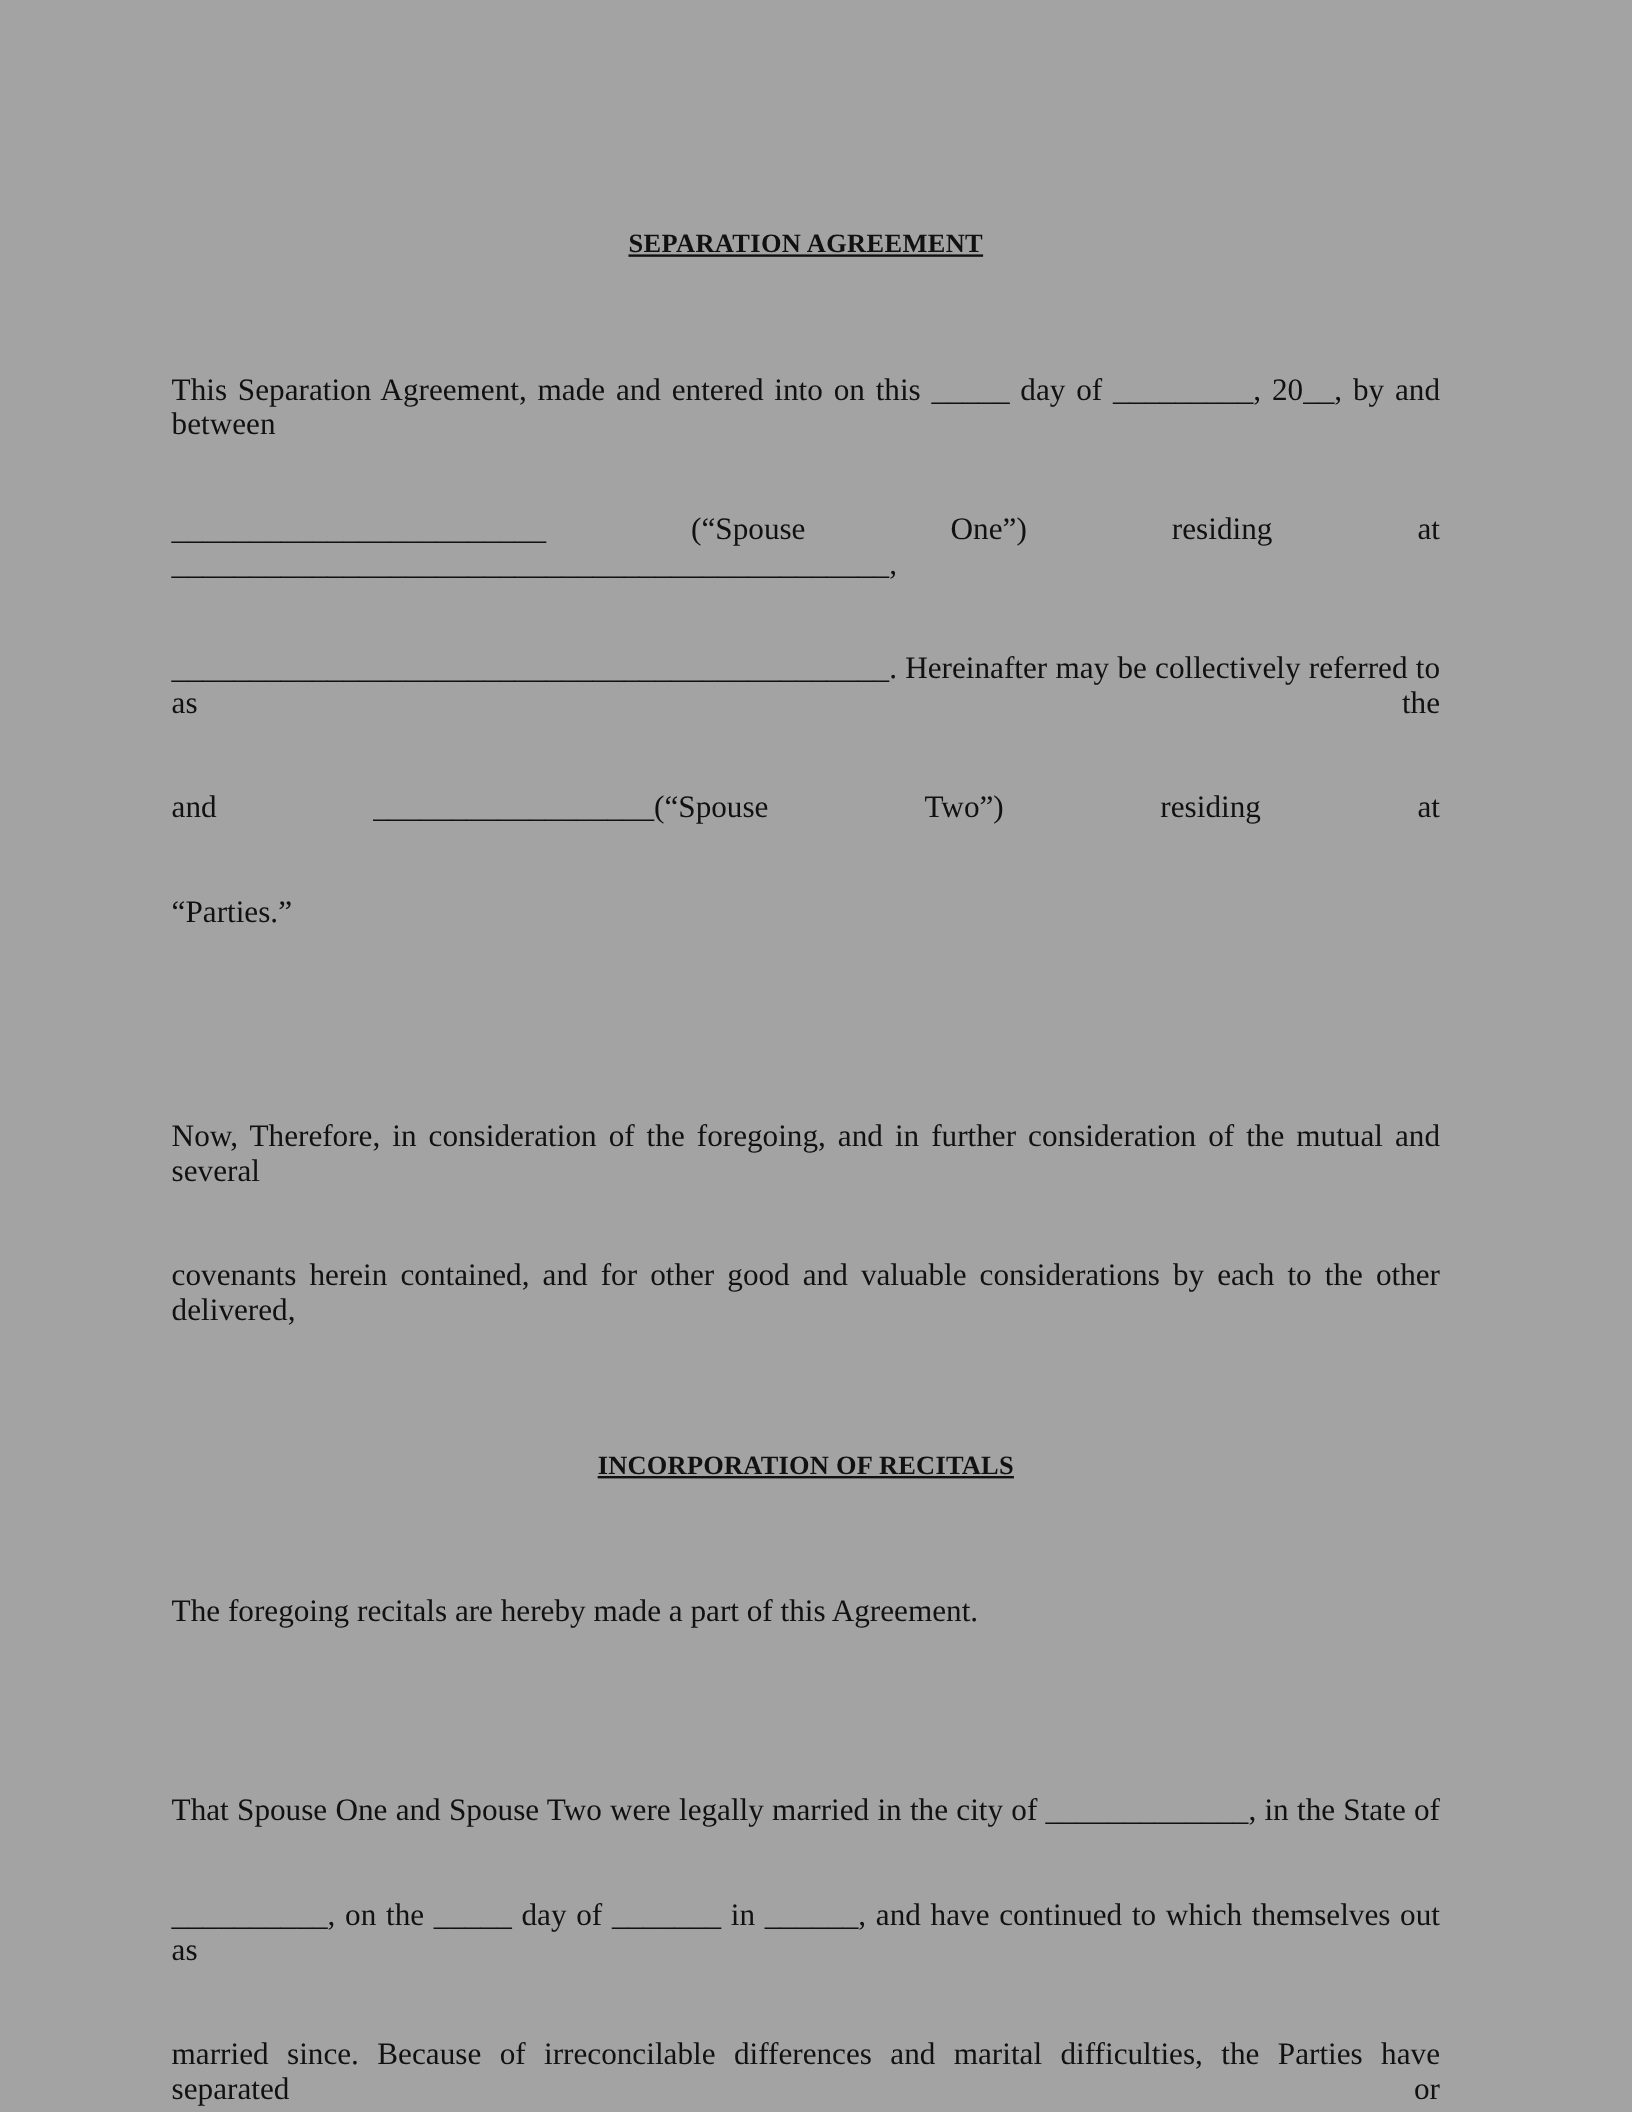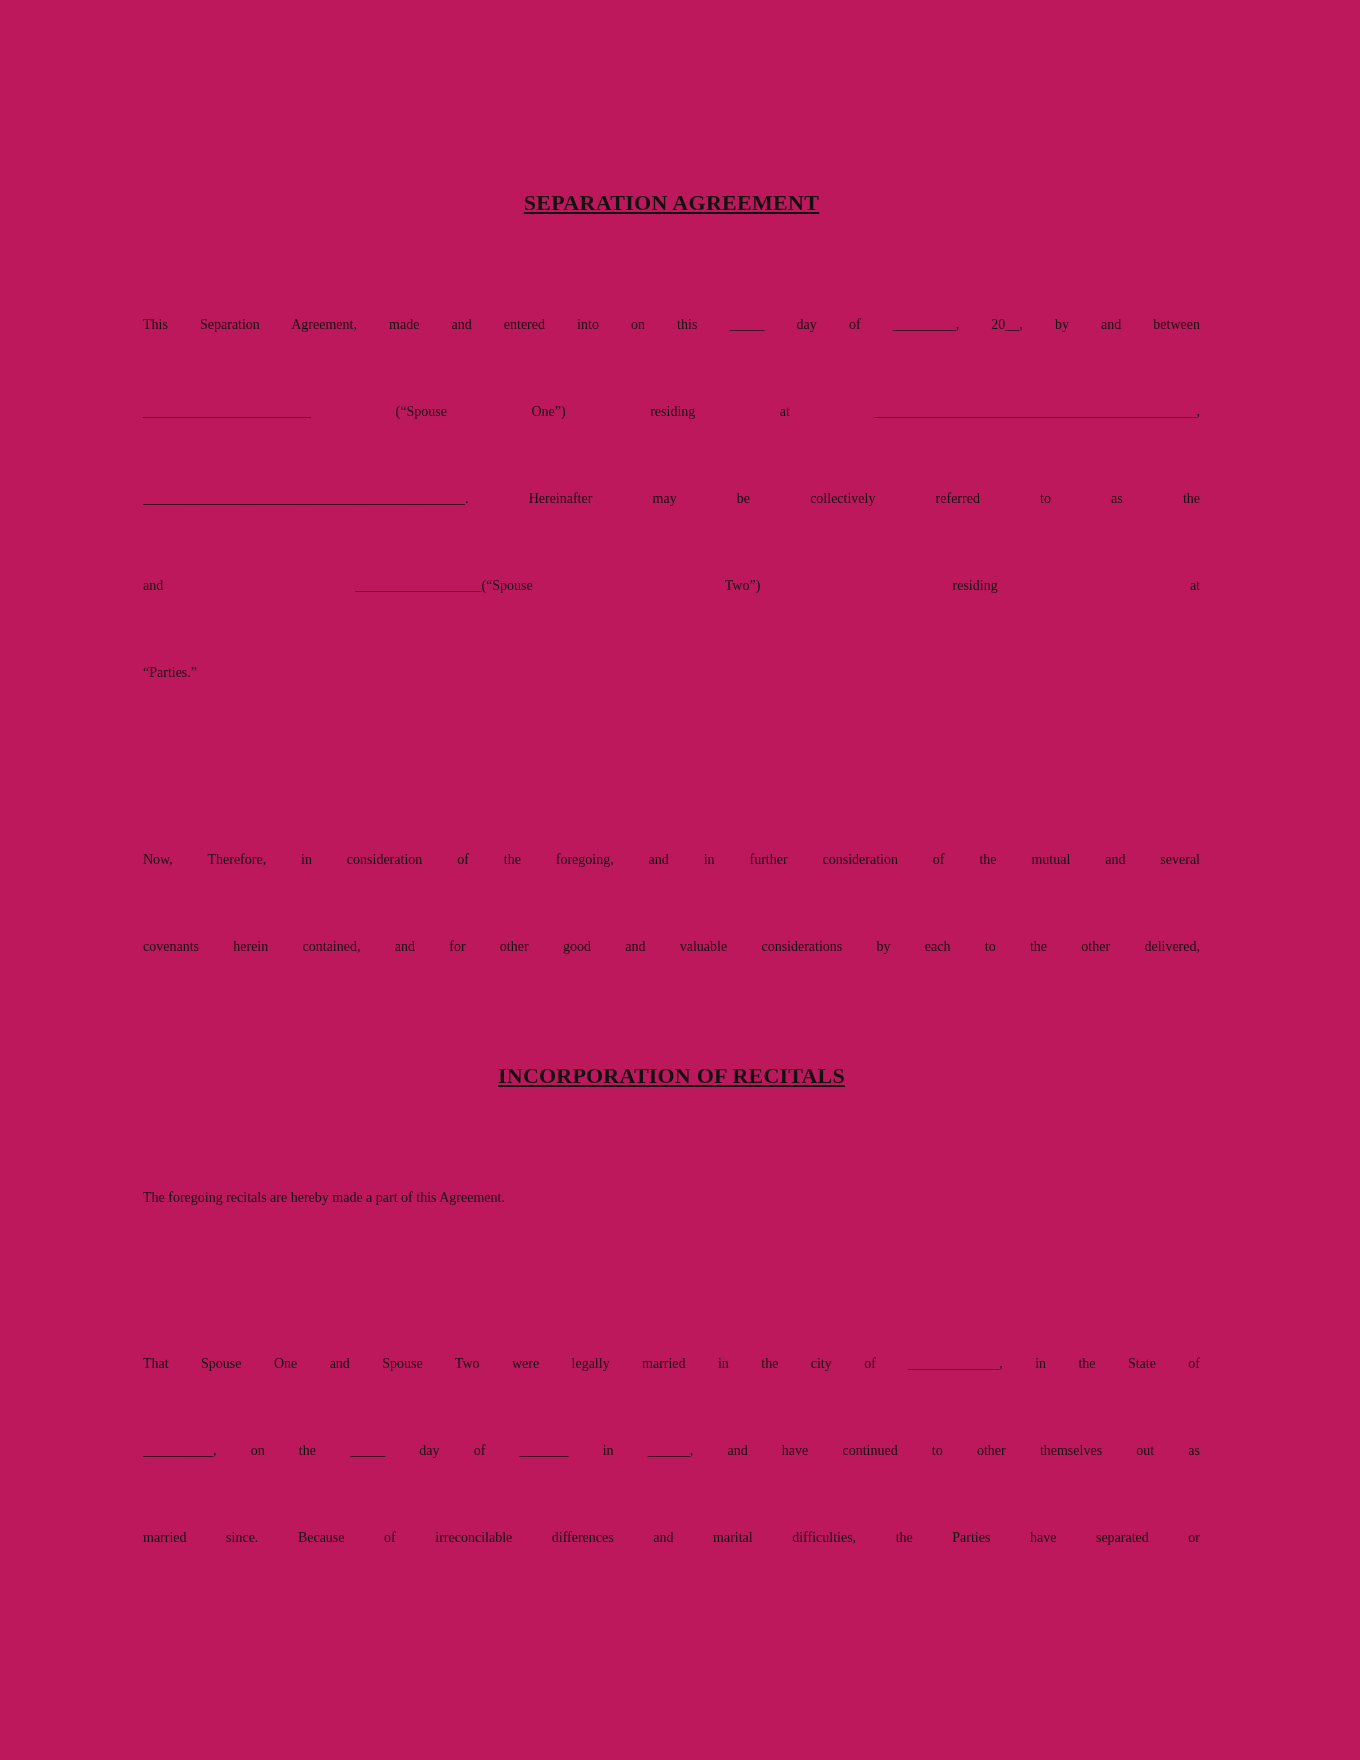--- a/index.html
+++ b/index.html
@@ -1,40 +1,40 @@
 <!DOCTYPE html>
 <html><head>
 <meta charset="utf-8">
 <style>
   html,body{margin:0;padding:0;background:#ffffff;}
   .page{
     position:relative;
     width:1360px;
     height:1760px;
-    background:#be185d;
+    background:#a3a3a3;
     overflow:hidden;
     font-family:"Liberation Serif","DejaVu Serif",serif;
     color:#111111;
   }
   .content{
     position:absolute;
     left:143px;
     top:188px;
     width:1057px;
   }
   .doc-title{
     font-size:22px;
     font-weight:bold;
     text-decoration:underline;
     text-align:center;
     line-height:29px;
     letter-spacing:0.3px;
   }
   .para{
-    font-size:14px;
+    font-size:26px;
     line-height:29px;
     white-space:pre-wrap;
   }
   .ln{text-align:left;}
   .j{text-align:justify;text-align-last:justify;}
   .mt-35{margin-top:35px;}
   .mt-42{margin-top:42px;}
   .mt-21{margin-top:21px;}
   .sec-heading{
     font-size:22px;
@@ -67,19 +67,19 @@
     </div>
 
     <div class="sec-heading mt-42">INCORPORATION OF RECITALS</div>
 
     <div class="para mt-35">
       <div class="ln">The foregoing recitals are hereby made a part of this Agreement.</div>
     </div>
 
     <div class="para mt-21">
       <div class="ln j">That Spouse One and Spouse Two were legally married in the city of _____________, in the State of</div>
-      <div class="ln j">__________, on the _____ day of _______ in ______, and have continued to other themselves out as</div>
+      <div class="ln j">__________, on the _____ day of _______ in ______, and have continued to which themselves out as</div>
       <div class="ln j">married since. Because of irreconcilable differences and marital difficulties, the Parties have separated or</div>
       
     </div>
 
   </div>
 </div>
 
 </body></html>

